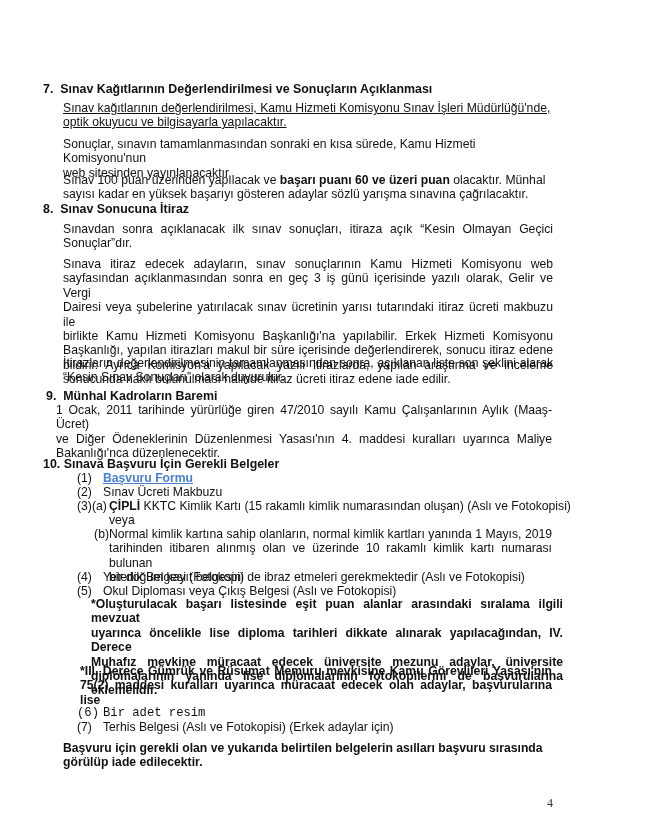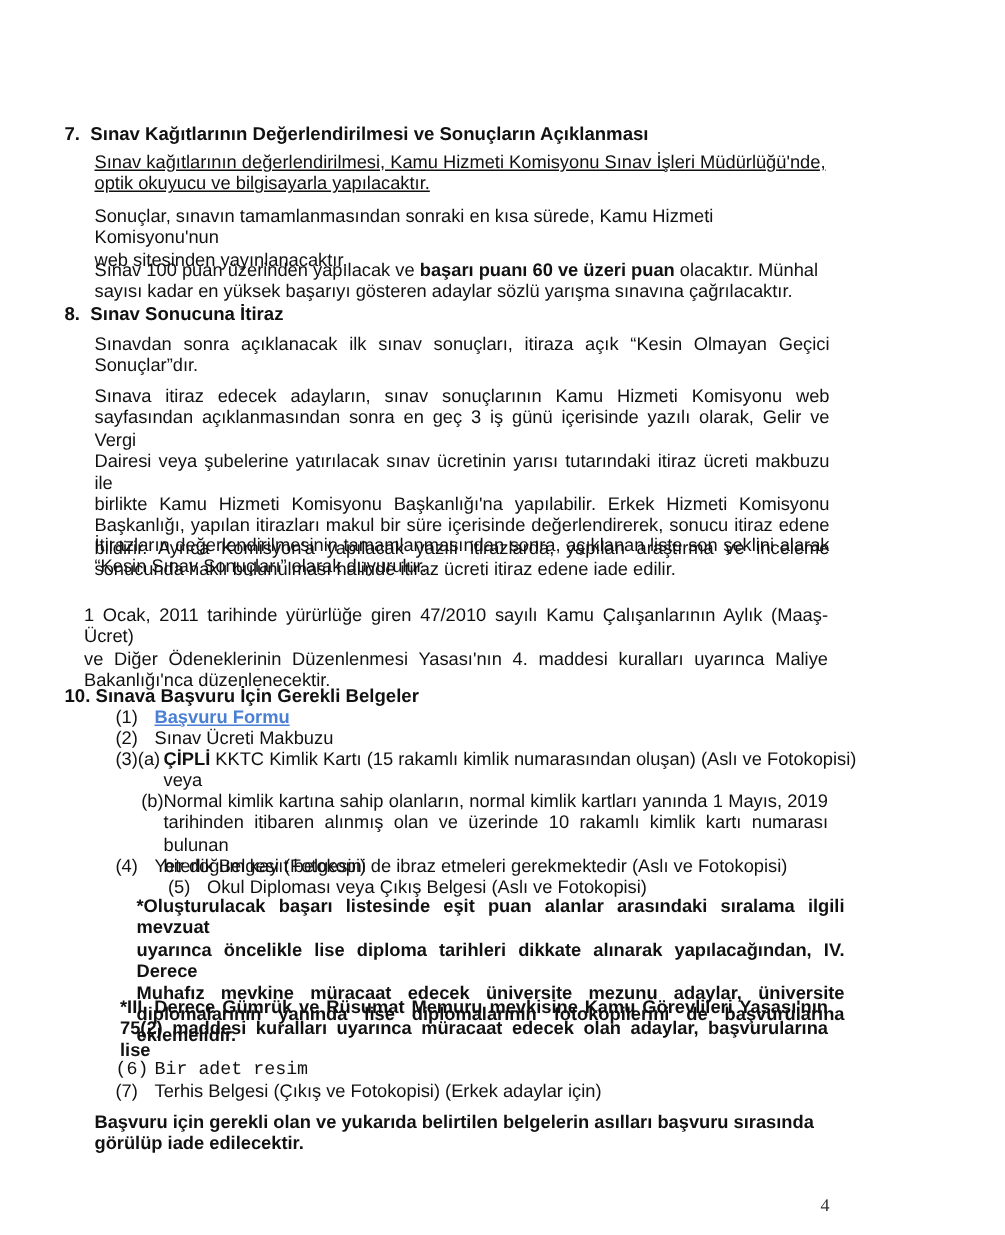--- a/index.html
+++ b/index.html
@@ -55,20 +55,24 @@
     <div class="just" style="text-align-last:justify;">birlikte Kamu Hizmeti Komisyonu Başkanlığı'na yapılabilir. Erkek Hizmeti Komisyonu</div>
     <div class="just" style="text-align-last:justify;">Başkanlığı, yapılan itirazları makul bir süre içerisinde değerlendirerek, sonucu itiraz edene</div>
     <div class="just" style="text-align-last:justify;">bildirir.  Ayrıca Komisyon'a yapılacak yazılı itirazlarda, yapılan araştırma ve inceleme</div>
     <div>sonucunda haklı bulunulması halinde itiraz ücreti itiraz edene iade edilir.</div>
   </div>
   <div class="p" style="top:356px; width:490px;">
     <div class="just" style="text-align-last:justify;">İtirazların değerlendirilmesinin tamamlanmasından sonra, açıklanan liste son şeklini alarak</div>
     <div>“Kesin Sınav Sonuçları” olarak duyurulur.</div>
   </div>
 
+  <div class="abs h" style="left:46px; top:389px;">
+    <span>9.</span>&nbsp;
+    <span>Münhal Kadroların Baremi</span>
+  </div>
   <div class="p" style="left:56px; top:403px; width:496px;">
     <div class="just" style="text-align-last:justify;">1 Ocak, 2011 tarihinde yürürlüğe giren 47/2010 sayılı Kamu Çalışanlarının Aylık (Maaş-Ücret)</div>
     <div class="just" style="text-align-last:justify;">ve Diğer Ödeneklerinin Düzenlenmesi Yasası'nın 4. maddesi kuralları uyarınca Maliye</div>
     <div>Bakanlığı'nca düzenlenecektir.</div>
   </div>
 
   <div class="abs h" style="left:43px; top:457px;">
     <span>10.</span>
     <span>Sınava Başvuru İçin Gerekli Belgeler</span>
   </div>
@@ -89,41 +93,41 @@
   </div>
   <div class="p" style="left:109px; top:527px; width:443px;">
     <div class="just" style="text-align-last:justify;">Normal kimlik kartına sahip olanların, normal kimlik kartları yanında 1 Mayıs, 2019</div>
     <div class="just" style="text-align-last:justify;">tarihinden itibaren alınmış olan ve üzerinde 10 rakamlı kimlik kartı numarası bulunan</div>
     <div>bir doğum kayıt belgesini de ibraz etmeleri gerekmektedir (Aslı ve Fotokopisi)</div>
   </div>
 
   <div class="item" style="top:570px;">
     <span class="lbl">(4)</span><span>Yeterlik Belgesi (Fotokopi)</span>
   </div>
-  <div class="item" style="top:584px;margin-left:35px;">
+  <div class="item" style="top:584px;">
     <span class="lbl">(5)</span><span>Okul Diploması veya Çıkış Belgesi (Aslı ve Fotokopisi)</span>
   </div>
 
   <div class="p b" style="left:80px; top:597px; width:472px;margin-left:11px;">
     <div class="just" style="text-align-last:justify;">*Oluşturulacak başarı listesinde eşit puan alanlar arasındaki sıralama ilgili mevzuat</div>
     <div class="just" style="text-align-last:justify;">uyarınca öncelikle lise diploma tarihleri dikkate alınarak yapılacağından, IV. Derece</div>
     <div class="just" style="text-align-last:justify;">Muhafız mevkine müracaat edecek üniversite mezunu adaylar, üniversite</div>
     <div class="just" style="text-align-last:justify;">diplomalarının yanında lise diplomalarının fotokopilerini de başvurularına</div>
     <div>eklemelidir.</div>
   </div>
   <div class="p b" style="left:80px; top:664px; width:472px;">
     <div class="just" style="text-align-last:justify;">*III. Derece Gümrük ve Rüsumat Memuru mevkisine Kamu Görevlileri Yasası'nın</div>
     <div class="just" style="text-align-last:justify;">75(2) maddesi kuralları uyarınca müracaat edecek olan adaylar, başvurularına lise</div>
   </div>
 
   <div class="item" style="top:706px;font-family:Liberation Mono, monospace;">
     <span class="lbl">(6)</span><span>Bir adet resim</span>
   </div>
   <div class="item" style="top:720px;">
-    <span class="lbl">(7)</span><span>Terhis Belgesi (Çıkış ve Fotokopisi) (Erkek adaylar için)</span>
+    <span class="lbl">(7)</span><span>Terhis Belgesi (Aslı ve Fotokopisi) (Erkek adaylar için)</span>
   </div>
 
   <div class="p b" style="left:63px; top:741px; width:500px;">
     <div>Başvuru için gerekli olan ve yukarıda belirtilen belgelerin asılları başvuru sırasında</div>
     <div>görülüp iade edilecektir.</div>
   </div>
 
   <div class="abs pagenum" style="left:547px; top:796px;">4</div>
 </div>
 

